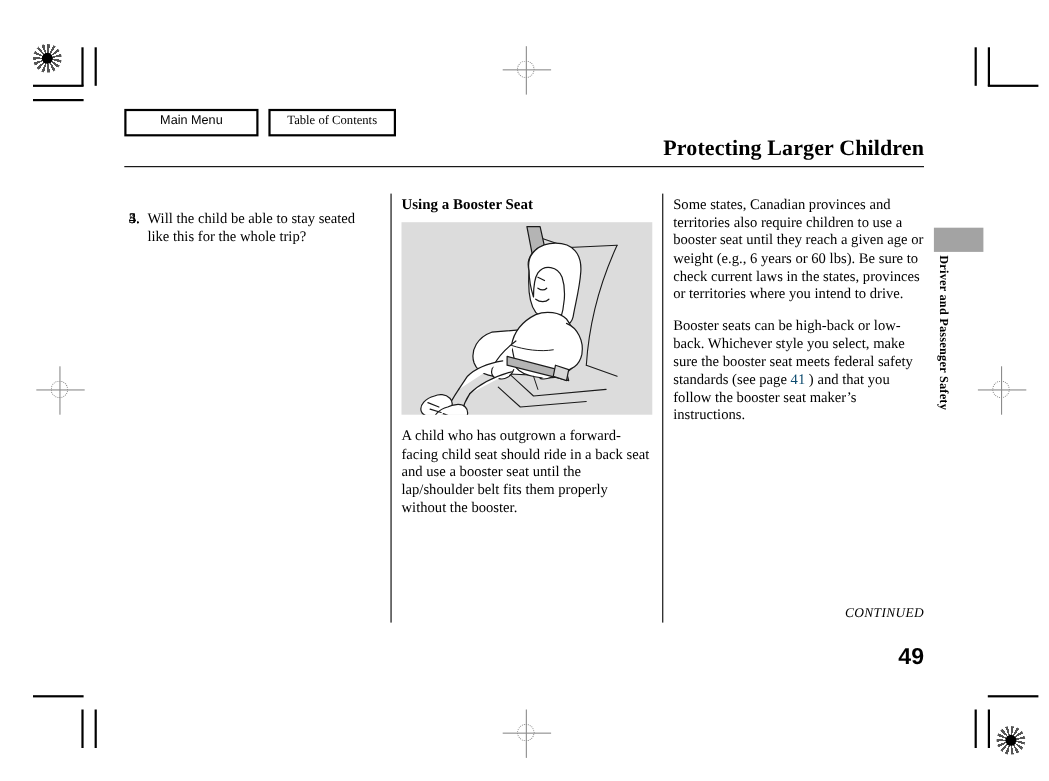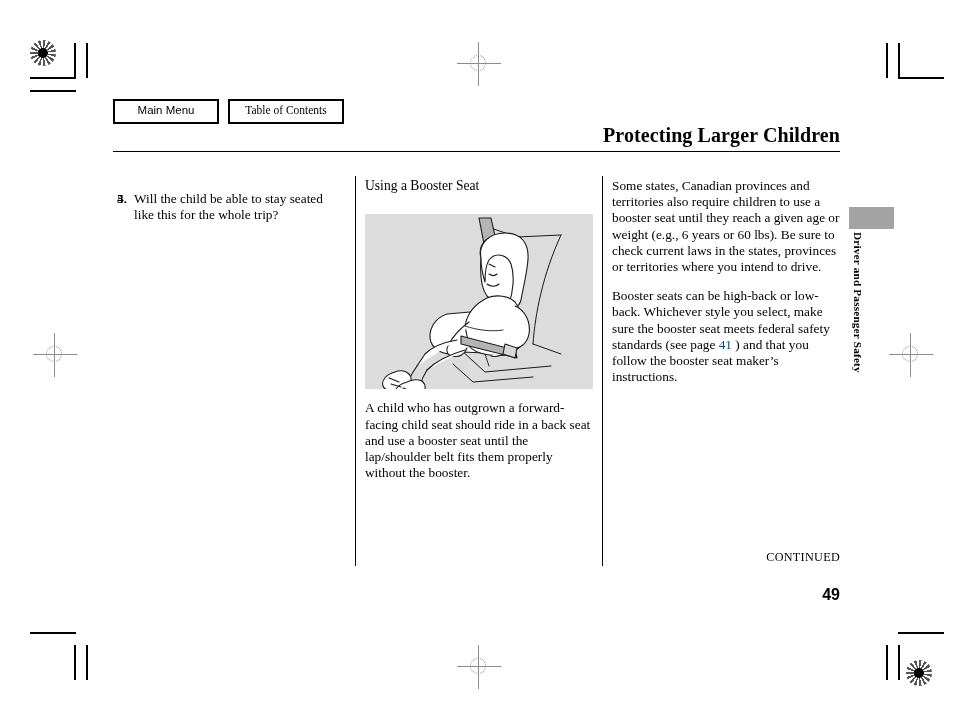--- a/index.html
+++ b/index.html
@@ -67,21 +67,21 @@
     background: #ffffff;
     font-family: "Liberation Sans", sans-serif;
     font-size: 11.5px;
     line-height: 1;
     padding: 4px 0 5px 0;
     text-align: center;
     cursor: pointer;
     color: #000;
     box-sizing: border-box;
   }
-  .nav-btn.w1 { width: 106px; }
+  .nav-btn.w1 { width: 122px; }
   .nav-btn.w2 { width: 116px; font-family: Liberation Serif, serif; }
 
   
   .page-title {
     position: absolute;
     right: 114px; top: 124px;
     font-size: 20px;
     font-weight: bold;
     letter-spacing: 0.1px;
     white-space: nowrap;
@@ -127,22 +127,22 @@
     margin-bottom: 13px;
   }
   ol.qlist li .num {
     position: absolute;
     left: 0; top: 0;
   }
 
   
   .sub-head {
     font-size: 13.6px;
-    font-weight: normal;
-    margin: 0 0 20px 0;
+    font-weight: bold;
+    margin: 0 0 8px 0;
     line-height: 1.2;
   }
 
   
   .figure {
     width: 228px;
     height: 175px;
     background: #dcdcdc;
     margin-bottom: 11px;
   }
@@ -169,27 +169,28 @@
     letter-spacing: 0.2px;
     writing-mode: vertical-rl;
     text-orientation: mixed;
     white-space: nowrap;
   }
 
   
   .continued {
     position: absolute;
     right: 114px; top: 550px;
+    font-style: italic;
     font-size: 12.2px;
     letter-spacing: 0.3px;
   }
   .page-number {
     position: absolute;
     right: 114px; top: 586px;
-    font-size: 16px;
+    font-size: 21px;
     font-weight: bold;
     font-family: "Liberation Sans", sans-serif;
   }
 </style>
 </head>
 <body>
 
 <div id="page">
 
   <div class="reg-target" style="left:30px; top:40px;"></div>

